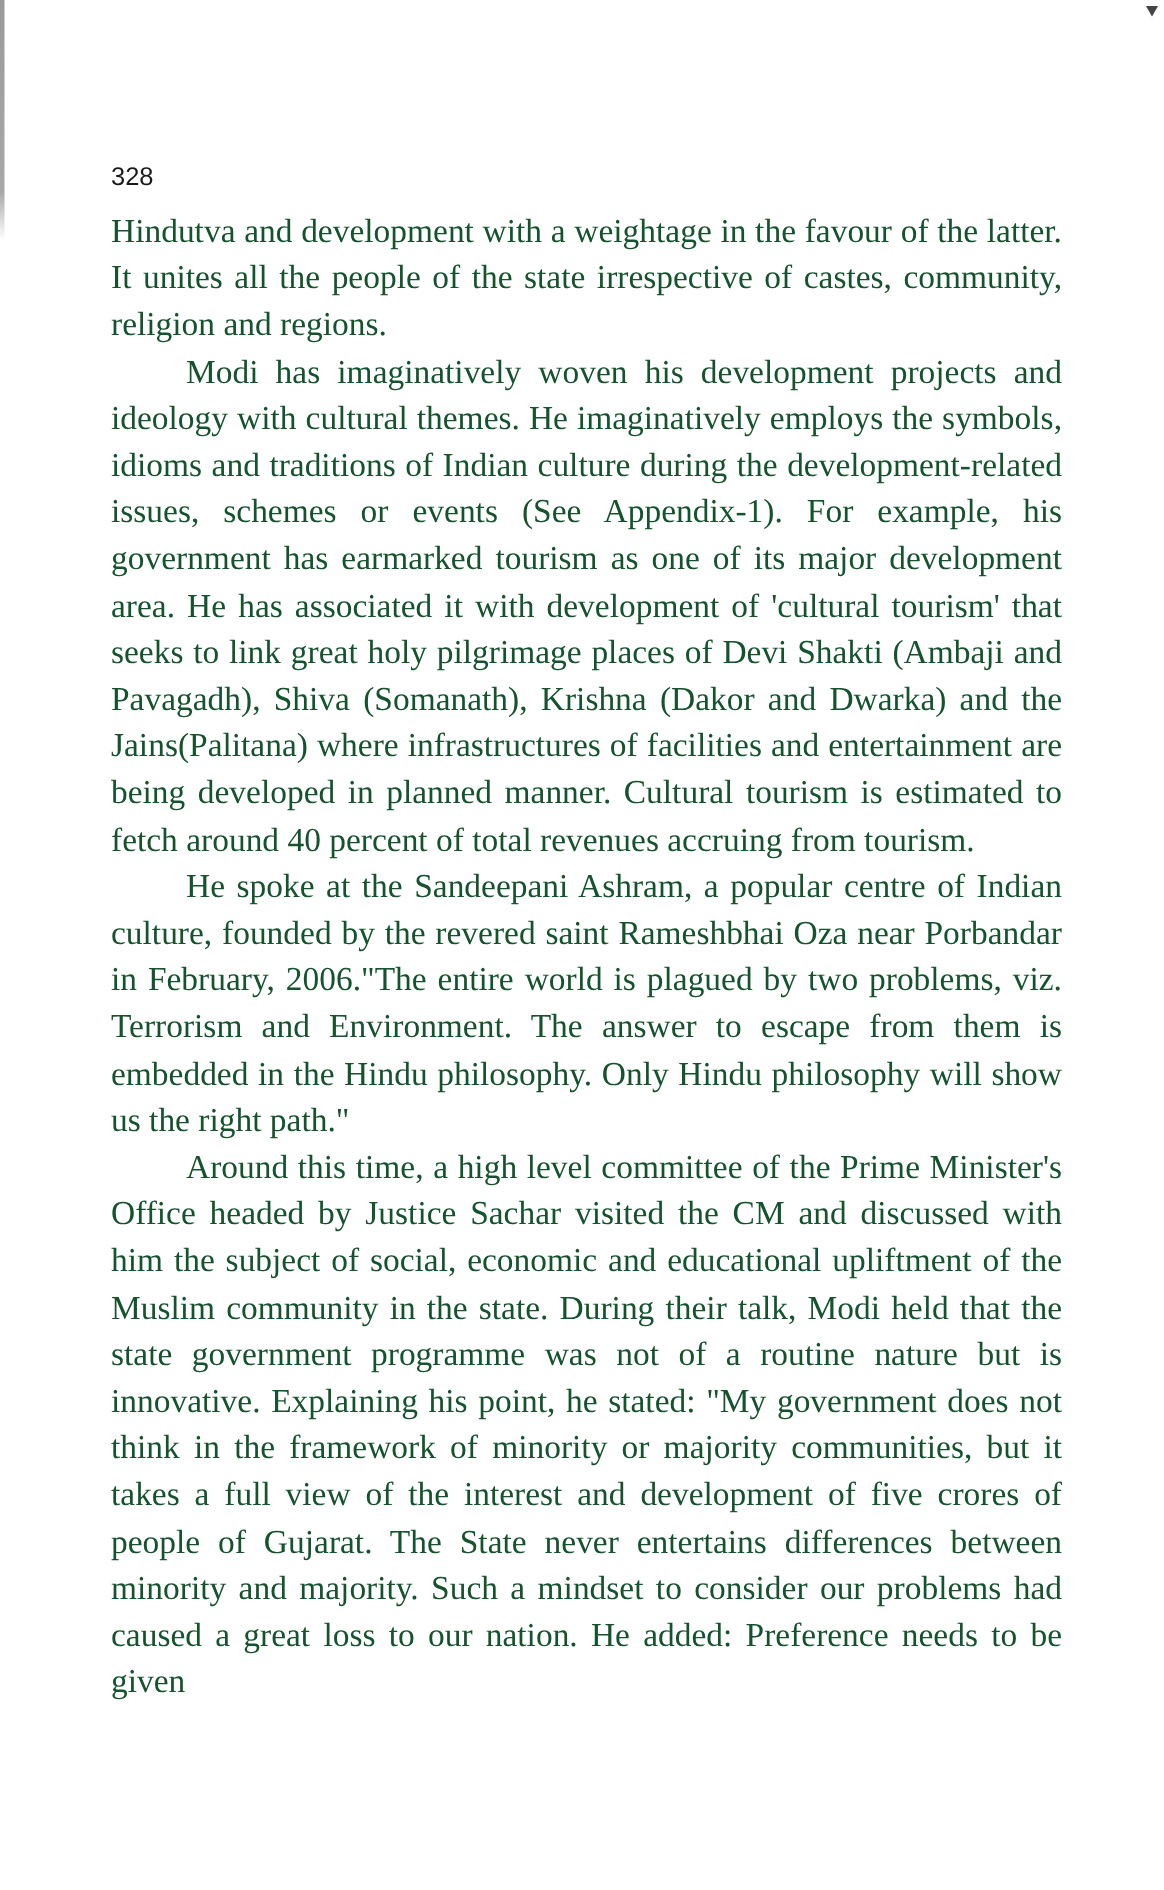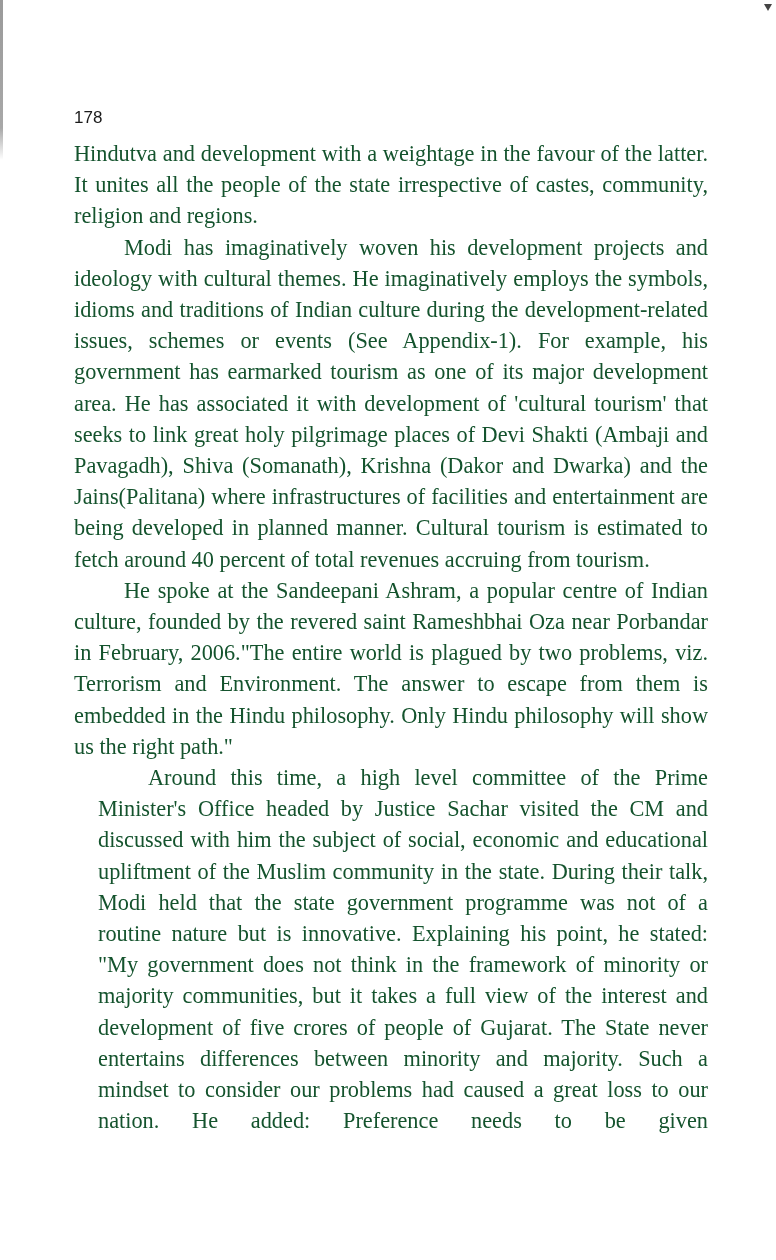--- a/index.html
+++ b/index.html
@@ -67,31 +67,30 @@
     margin: 0;
     padding: 0;
     text-indent: 50px;
     hyphens: none;
   }
   .para.first {
     text-indent: 0;
   }
   .para.last-open {
     text-align-last: justify;
-    margin-left: 24px;
   }
 </style>
 </head>
 <body>
 
 <div class="left-edge"></div>
 <div class="corner-mark"></div>
 
 <div class="running-head">
-  <span class="page-number">178</span>
+  <span class="page-number">328</span>
 </div>
 
 <div class="body-text">
   <p class="para first">Hindutva and development with a weightage in the favour of the latter. It unites all the people of the state irrespective of castes, community, religion and regions.</p>
   <p class="para">Modi has imaginatively woven his development projects and ideology with cultural themes. He imaginatively employs the symbols, idioms and traditions of Indian culture during the development-related issues, schemes or events (See Appendix-1). For example, his government has earmarked tourism as one of its major development area. He has associated it with development of 'cultural tourism' that seeks to link great holy pilgrimage places of Devi Shakti (Ambaji and Pavagadh), Shiva (Somanath), Krishna (Dakor and Dwarka) and the Jains(Palitana) where infrastructures of facilities and entertainment are being developed in planned manner. Cultural tourism is estimated to fetch around 40 percent of total revenues accruing from tourism.</p>
   <p class="para">He spoke at the Sandeepani Ashram, a popular centre of Indian culture, founded by the revered saint Rameshbhai Oza near Porbandar in February, 2006."The entire world is plagued by two problems, viz. Terrorism and Environment. The answer to escape from them is embedded in the Hindu philosophy. Only Hindu philosophy will show us the right path."</p>
   <p class="para last-open">Around this time, a high level committee of the Prime Minister's Office headed by Justice Sachar visited the CM and discussed with him the subject of social, economic and educational upliftment of the Muslim community in the state. During their talk, Modi held that the state government programme was not of a routine nature but is innovative. Explaining his point, he stated: "My government does not think in the framework of minority or majority communities, but it takes a full view of the interest and development of five crores of people of Gujarat. The State never entertains differences between minority and majority. Such a mindset to consider our problems had caused a great loss to our nation. He added: Preference needs to be given</p>
 </div>
 
 </body></html>

